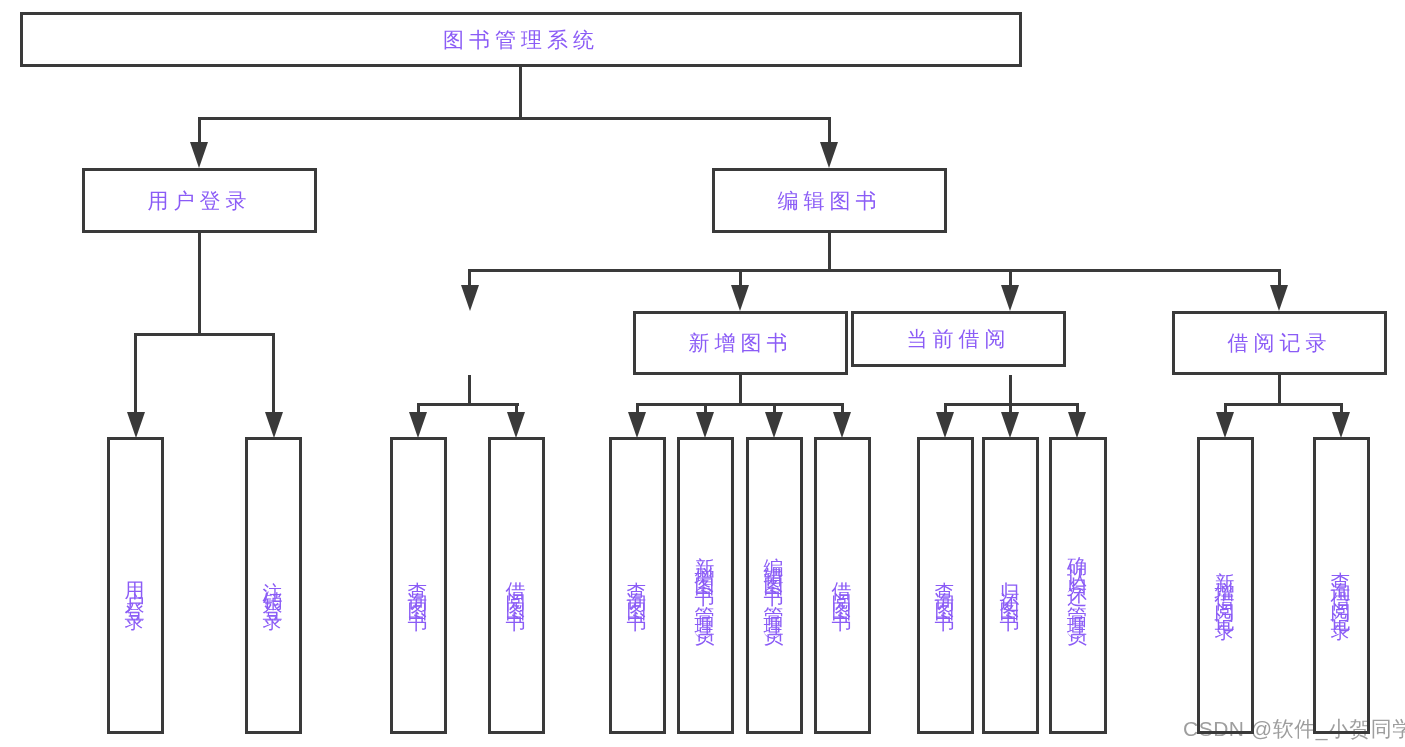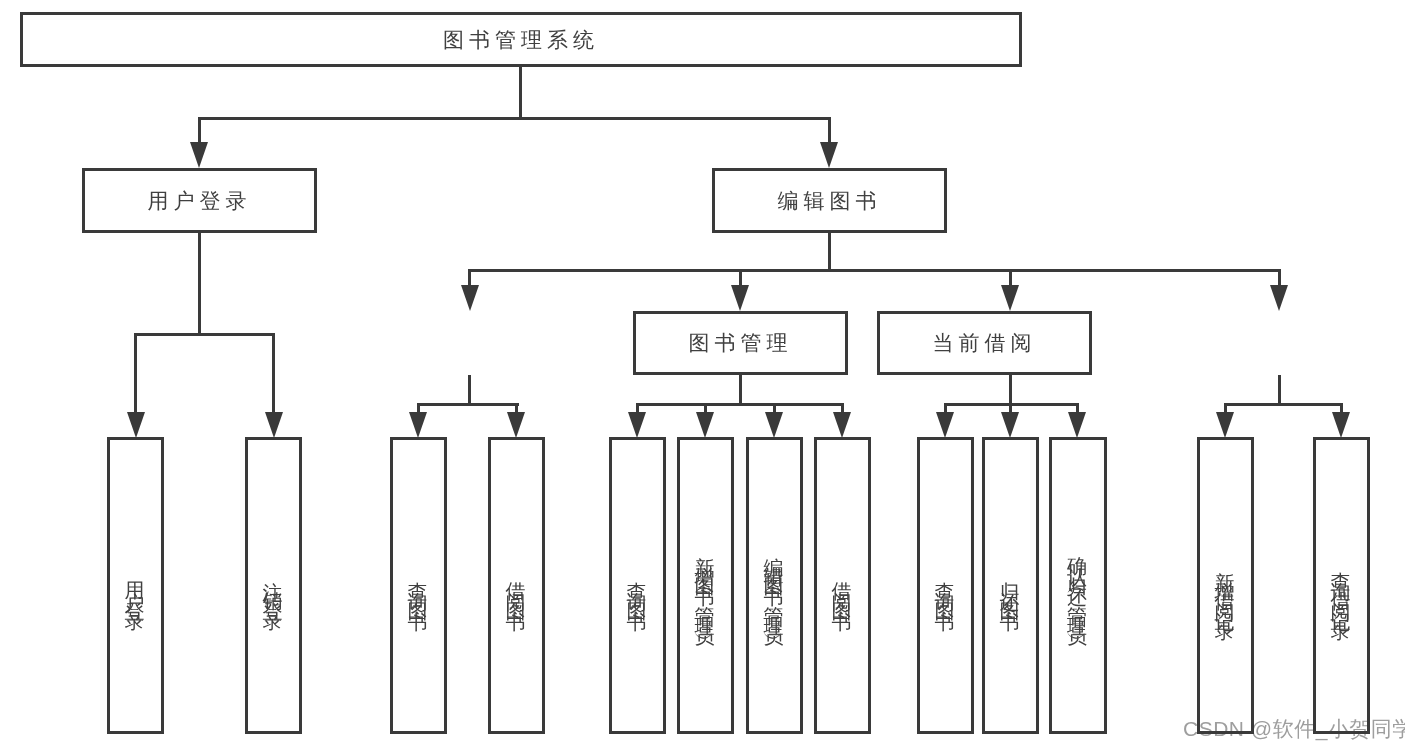--- a/index.html
+++ b/index.html
@@ -16,21 +16,21 @@
     font-family: "Liberation Sans", "DejaVu Sans", sans-serif;
   }
   .box {
     position: absolute;
     box-sizing: border-box;
     background: #ffffff;
     border: 3px solid #3a3a3a;
     display: flex;
     align-items: center;
     justify-content: center;
-    color: #404040;
+    color: #8b5cf6;
     font-size: 21px;
     letter-spacing: 5px;
     z-index: 2;
     white-space: nowrap;
   }
   .vbox {
     writing-mode: vertical-rl;
     text-orientation: mixed;
     font-size: 20px;
     letter-spacing: 10px;
@@ -97,22 +97,23 @@
   <div class="hline" style="left:468px; top:269px; width:813px;"></div>
   <div class="vline" style="left:468px; top:272px; height:15px;"></div>
   <div class="vline" style="left:739px; top:272px; height:15px;"></div>
   <div class="vline" style="left:1009px; top:272px; height:15px;"></div>
   <div class="vline" style="left:1278px; top:272px; height:15px;"></div>
   <div class="arrow" style="left:461px; top:285px;"></div>
   <div class="arrow" style="left:731px; top:285px;"></div>
   <div class="arrow" style="left:1001px; top:285px;"></div>
   <div class="arrow" style="left:1270px; top:285px;"></div>
 
-  <div class="box" style="left:633px; top:311px; width:215px; height:64px;">图书管理</div>
-  <div class="box" style="left:877px; top:311px; width:215px; height:64px;font-family:Liberation Serif, serif;">当前借阅</div>
+  <div class="box" style="left:633px; top:311px; width:215px; height:64px;">新增图书</div>
+  <div class="box" style="left:851px; top:311px; width:215px; height:56px;font-family:Liberation Serif, serif;">当前借阅</div>
+  <div class="box" style="left:1172px; top:311px; width:215px; height:64px;">借阅记录</div>
 
   <div class="vline" style="left:468px; top:375px; height:31px;"></div>
   <div class="vline" style="left:739px; top:375px; height:31px;"></div>
   <div class="vline" style="left:1009px; top:375px; height:31px;"></div>
   <div class="vline" style="left:1278px; top:375px; height:31px;"></div>
 
   <div class="hline" style="left:417px; top:403px; width:102px;"></div>
   <div class="hline" style="left:636px; top:403px; width:208px;"></div>
   <div class="hline" style="left:944px; top:403px; width:135px;"></div>
   <div class="hline" style="left:1224px; top:403px; width:119px;"></div>

